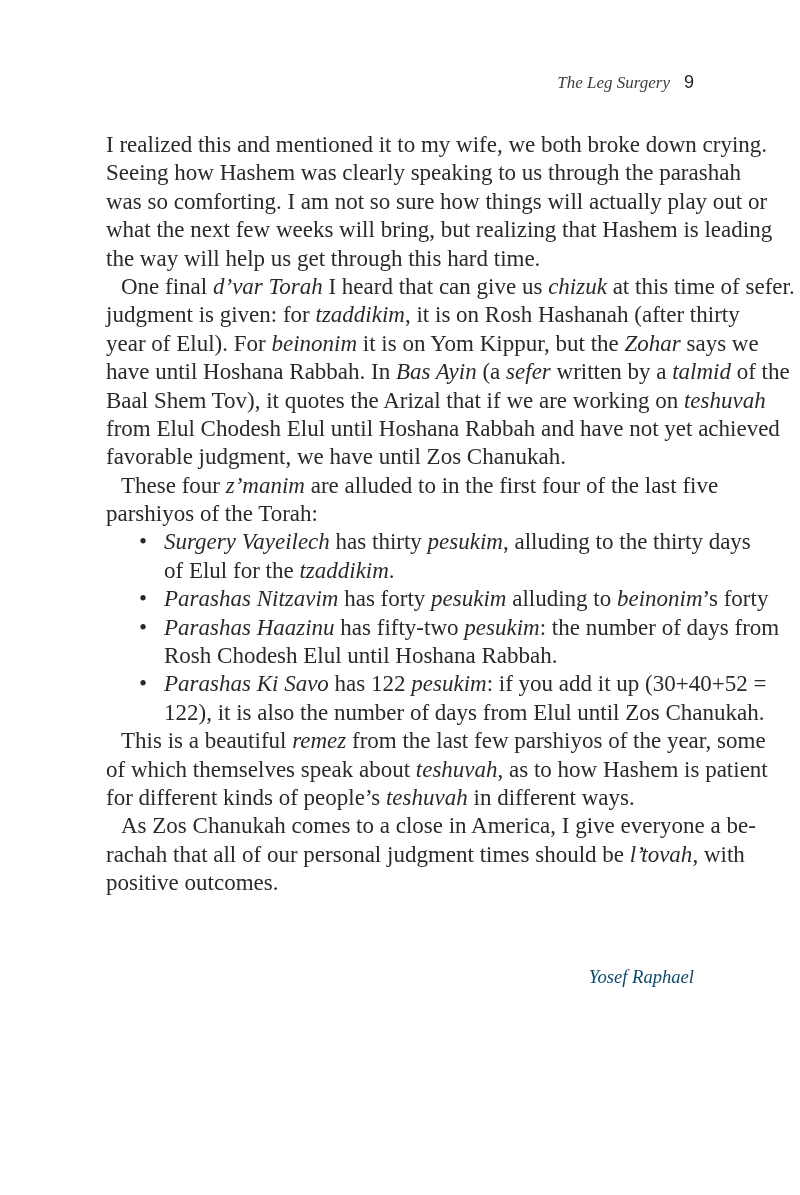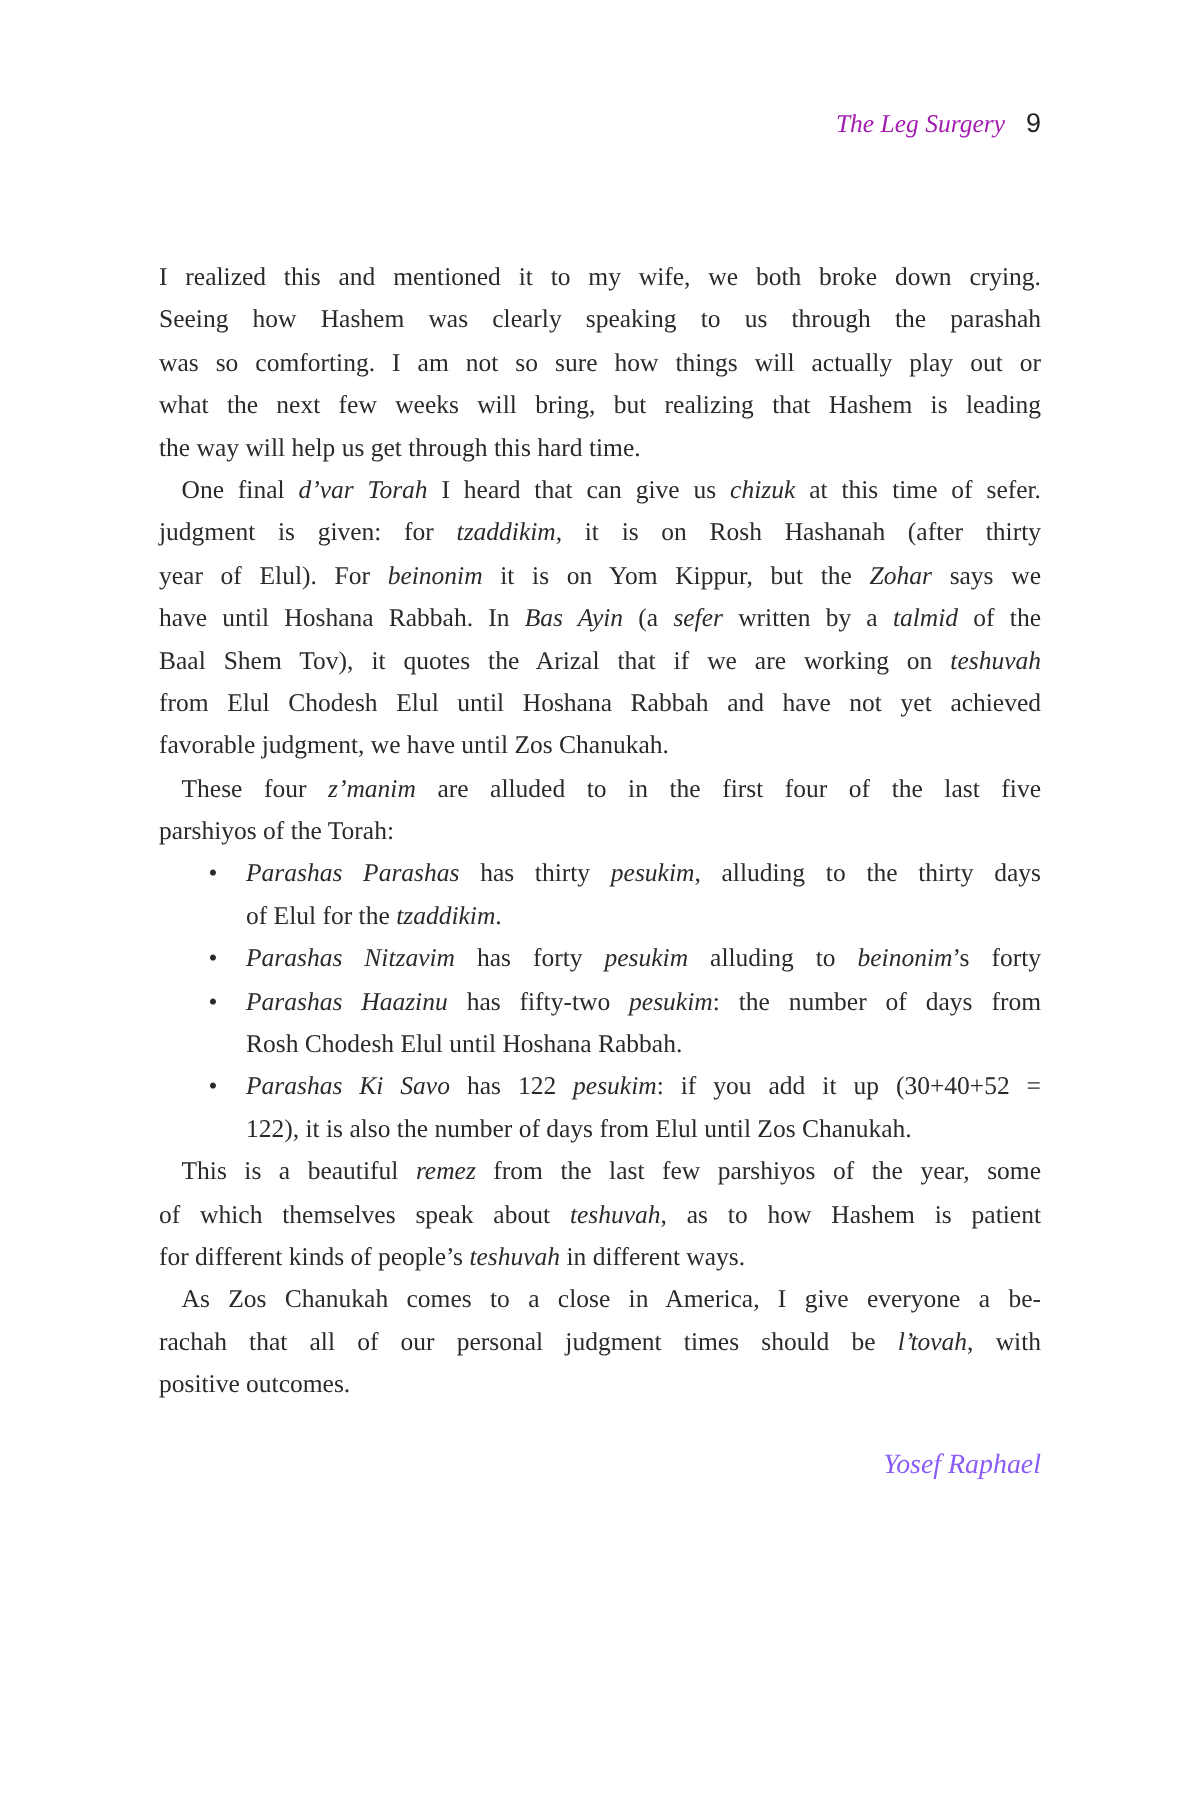--- a/index.html
+++ b/index.html
@@ -19,35 +19,34 @@
       position: absolute;
       top: 72px;
       right: 106px;
       display: flex;
       align-items: baseline;
       gap: 14px;
       font-size: 17px;
     }
     .running-head .title {
       font-style: italic;
-      color: #a21caf;
+      color: #404040;
     }
     .running-head .folio {
       font-family: "Liberation Sans", "DejaVu Sans", sans-serif;
       font-size: 18px;
       color: #222;
     }
     .text-block {
       position: absolute;
       left: 106px;
       top: 131px;
       width: 588px;
-      font-size: 17px;
+      font-size: 23px;
       line-height: 28.4px;
-      margin-top: 40px;
     }
     .line {
       display: block;
       white-space: nowrap;
       text-align: justify;
       text-align-last: justify;
       height: 28.4px;
       overflow: visible;
     }
     .line.last {
@@ -65,21 +64,21 @@
       left: 33px;
       top: 0;
     }
     em { font-style: italic; }
     .signature {
       position: absolute;
       right: 106px;
       top: 966px;
       font-size: 18.6px;
       font-style: italic;
-      color: #8b5cf6;
+      color: #0c4a6e;
     }
   </style>
 </head>
 <body>
 
 <div class="running-head">
   <span class="title">The Leg Surgery</span>
   <span class="folio">9</span>
 </div>
 
@@ -98,21 +97,21 @@
       <span class="line"><span>have until Hoshana Rabbah. In </span><em>Bas Ayin</em><span> (a </span><em>sefer</em><span> written by a </span><em>talmid</em><span> of the</span></span>
       <span class="line"><span>Baal Shem Tov), it quotes the Arizal that if we are working on </span><em>teshuvah</em></span>
       <span class="line"><span>from Elul Chodesh Elul until Hoshana Rabbah and have not yet achieved</span></span>
       <span class="line last"><span>favorable judgment, we have until Zos Chanukah.</span></span>
     </div>
     <div>
       <span class="line indent"><span>These four </span><em>z’manim</em><span> are alluded to in the first four of the last five</span></span>
       <span class="line last"><span>parshiyos of the Torah:</span></span>
     </div>
     <div style="margin-top: 0px;">
-      <span class="line bullet-line"><span class="bullet-mark">•</span><em>Parashas Parashas</em><span> has thirty </span><em>pesukim</em><span>, alluding to the thirty days</span></span>
+      <span class="line bullet-line"><span class="bullet-mark">•</span><em>Surgery Vayeilech</em><span> has thirty </span><em>pesukim</em><span>, alluding to the thirty days</span></span>
       <span class="line last bullet-line"><span>of Elul for the </span><em>tzaddikim</em><span>.</span></span>
     </div>
     <div style="margin-top: 0px;">
       <span class="line bullet-line"><span class="bullet-mark">•</span><em>Parashas Nitzavim</em><span> has forty </span><em>pesukim</em><span> alluding to </span><em>beinonim</em><span>’s forty</span></span>
     </div>
     <div style="margin-top: 0px;">
       <span class="line bullet-line"><span class="bullet-mark">•</span><em>Parashas Haazinu</em><span> has fifty-two </span><em>pesukim</em><span>: the number of days from</span></span>
       <span class="line last bullet-line"><span>Rosh Chodesh Elul until Hoshana Rabbah.</span></span>
     </div>
     <div style="margin-top: 0px;">

